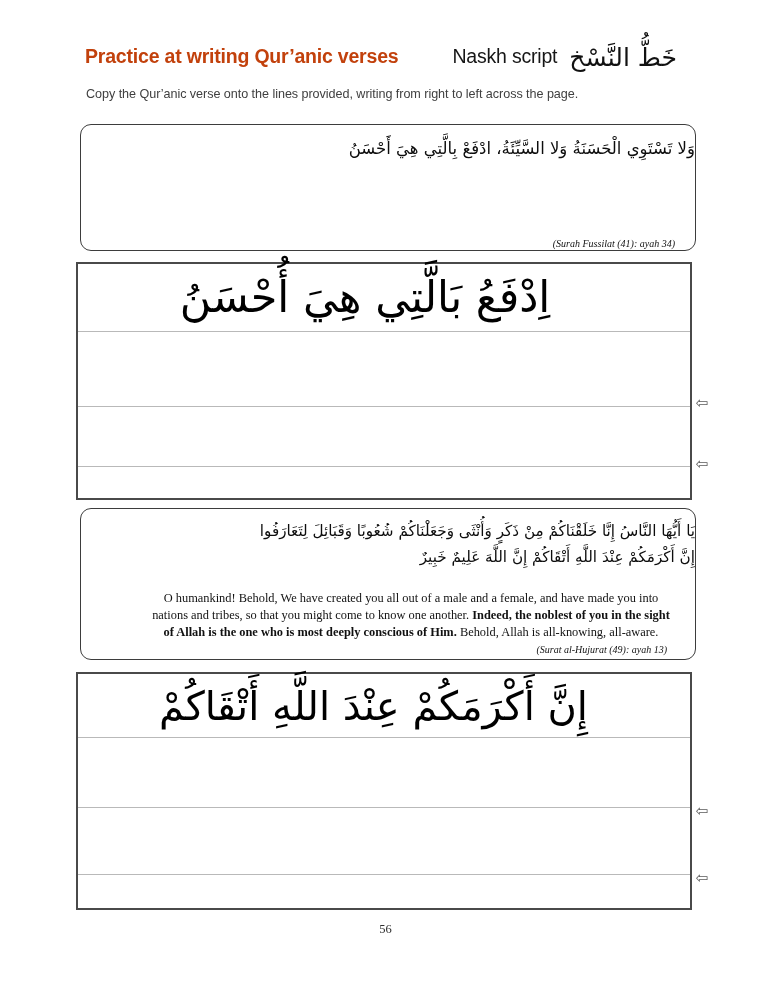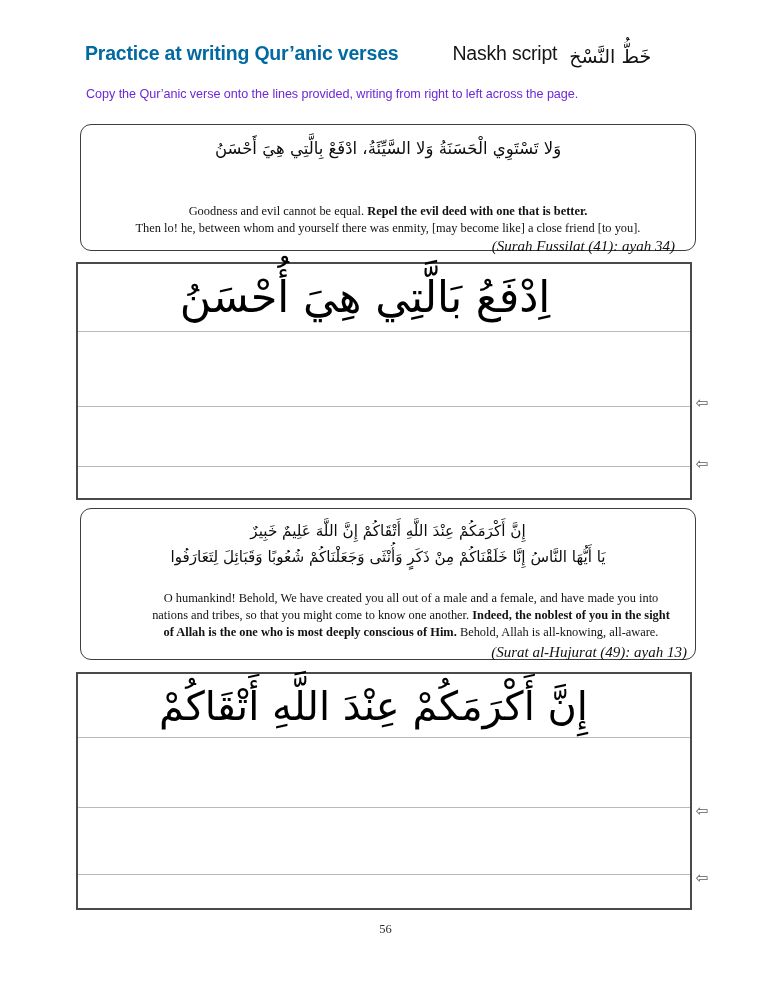--- a/index.html
+++ b/index.html
@@ -33,88 +33,87 @@
     width: 615px;
     height: 34px;
     display: flex;
     align-items: baseline;
   }
   .title-main {
     font-family: "Liberation Sans", sans-serif;
     font-weight: bold;
     font-size: 19.5px;
     letter-spacing: -0.2px;
-    color: #0369a1;
+    color: #c2410c;
     white-space: nowrap;
   }
   .title-script {
     font-family: "Liberation Sans", sans-serif;
     font-weight: normal;
     font-size: 19.5px;
     letter-spacing: -0.2px;
     color: #161616;
     white-space: nowrap;
     margin-left: 54px;
   }
   .title-arabic {
     font-family: "DejaVu Sans", sans-serif;
-    font-size: 19px;
+    font-size: 25px;
     color: #111;
     margin-left: 12px;
     direction: rtl;
     white-space: nowrap;
     line-height: 1;
     position: relative;
     top: 3px;
   }
 
   .subtitle {
     position: absolute;
     left: 86px;
     top: 87px;
     width: 620px;
     font-family: "Liberation Sans", sans-serif;
     font-size: 12.6px;
-    color: #6d28d9;
+    color: #404040;
     letter-spacing: -0.05px;
     white-space: nowrap;
   }
 
   
   .verse-box {
     position: absolute;
     box-sizing: border-box;
     border: 1.2px solid #3d3d3d;
     border-radius: 11px;
     background: #fff;
   }
   .verse-arabic {
     font-family: "DejaVu Sans", sans-serif;
     direction: rtl;
-    text-align: center;
     color: #0d0d0d;
     white-space: nowrap;
   }
   .verse-arabic .ar-line {
     display: block;
   }
   .verse-english {
     font-family: "Liberation Serif", serif;
     text-align: center;
     color: #111;
     font-size: 12.4px;
     line-height: 1.38;
   }
   .verse-english b {
     font-weight: bold;
   }
   .verse-ref {
     font-family: "Liberation Serif", serif;
     font-style: italic;
-    font-size: 15px;
+    font-size: 10px;
     color: #111;
     text-align: right;
   }
 
   
   #verse-box-1 {
     left: 80px;
     top: 124px;
     width: 616px;
     height: 127px;
@@ -152,21 +151,21 @@
     line-height: 1.68;
   }
   #verse-box-2 .verse-english {
     position: absolute;
     left: 26px; right: 24px;
     top: 81px;
     margin-left: 44px;
   }
   #verse-box-2 .verse-ref {
     position: absolute;
-    right: 8px;
+    right: 28px;
     top: 135px;
   }
 
   
   .practice-box {
     position: absolute;
     box-sizing: border-box;
     border: 2px solid #4a4a4a;
     background: #fff;
   }
@@ -243,41 +242,37 @@
     <span class="title-main">Practice at writing Qur’anic verses</span>
     <span class="title-script">Naskh script</span>
     <span class="title-arabic">خَطُّ النَّسْخ</span>
   </div>
 
   <div class="subtitle">Copy the Qur’anic verse onto the lines provided, writing from right to left across the page.</div>
 
   <div class="verse-box" id="verse-box-1">
     <div class="verse-arabic">
       <span class="ar-line">وَلا تَسْتَوِي الْحَسَنَةُ وَلا السَّيِّئَةُ، ادْفَعْ بِالَّتِي هِيَ أَحْسَنُ</span>
-    </div>
-    <div class="verse-english">
-      <span>Goodness and evil cannot be equal. </span><b>Repel the evil deed with one that is better.</b><br>
-      <span>Then lo! he, between whom and yourself there was enmity, [may become like] a close friend [to you].</span>
     </div>
     <div class="verse-ref">(Surah Fussilat (41): ayah 34)</div>
   </div>
 
   <div class="practice-box" id="practice-box-1">
     <div class="practice-arabic">اِدْفَعُ  بَالَّتِي  هِيَ  أُحْسَنُ</div>
     <div class="rule-line" style="top:67px;"></div>
     <div class="rule-line" style="top:142px;"></div>
     <div class="rule-line" style="top:202px;"></div>
   </div>
   <div class="arrow-marker" style="left:694px; top:396px;">⇦</div>
   <div class="arrow-marker" style="left:694px; top:457px;">⇦</div>
 
   <div class="verse-box" id="verse-box-2">
     <div class="verse-arabic">
+      <span class="ar-line">يَا أَيُّهَا النَّاسُ إِنَّا خَلَقْنَاكُمْ مِنْ ذَكَرٍ وَأُنْثَى وَجَعَلْنَاكُمْ شُعُوبًا وَقَبَائِلَ لِتَعَارَفُوا</span>
       <span class="ar-line">إِنَّ أَكْرَمَكُمْ عِنْدَ اللَّهِ أَتْقَاكُمْ إِنَّ اللَّهَ عَلِيمٌ خَبِيرٌ</span>
-      <span class="ar-line">يَا أَيُّهَا النَّاسُ إِنَّا خَلَقْنَاكُمْ مِنْ ذَكَرٍ وَأُنْثَى وَجَعَلْنَاكُمْ شُعُوبًا وَقَبَائِلَ لِتَعَارَفُوا</span>
     </div>
     <div class="verse-english">
       <span>O humankind! Behold, We have created you all out of a male and a female, and have made you into nations and tribes, so that you might come to know one another. </span><b>Indeed, the noblest of you in the sight of Allah is the one who is most deeply conscious of Him.</b><span> Behold, Allah is all-knowing, all-aware.</span>
     </div>
     <div class="verse-ref">(Surat al-Hujurat (49): ayah 13)</div>
   </div>
 
   <div class="practice-box" id="practice-box-2">
     <div class="practice-arabic">إِنَّ أَكْرَمَكُمْ  عِنْدَ  اللَّهِ  أَتْقَاكُمْ</div>
     <div class="rule-line" style="top:63px;"></div>

